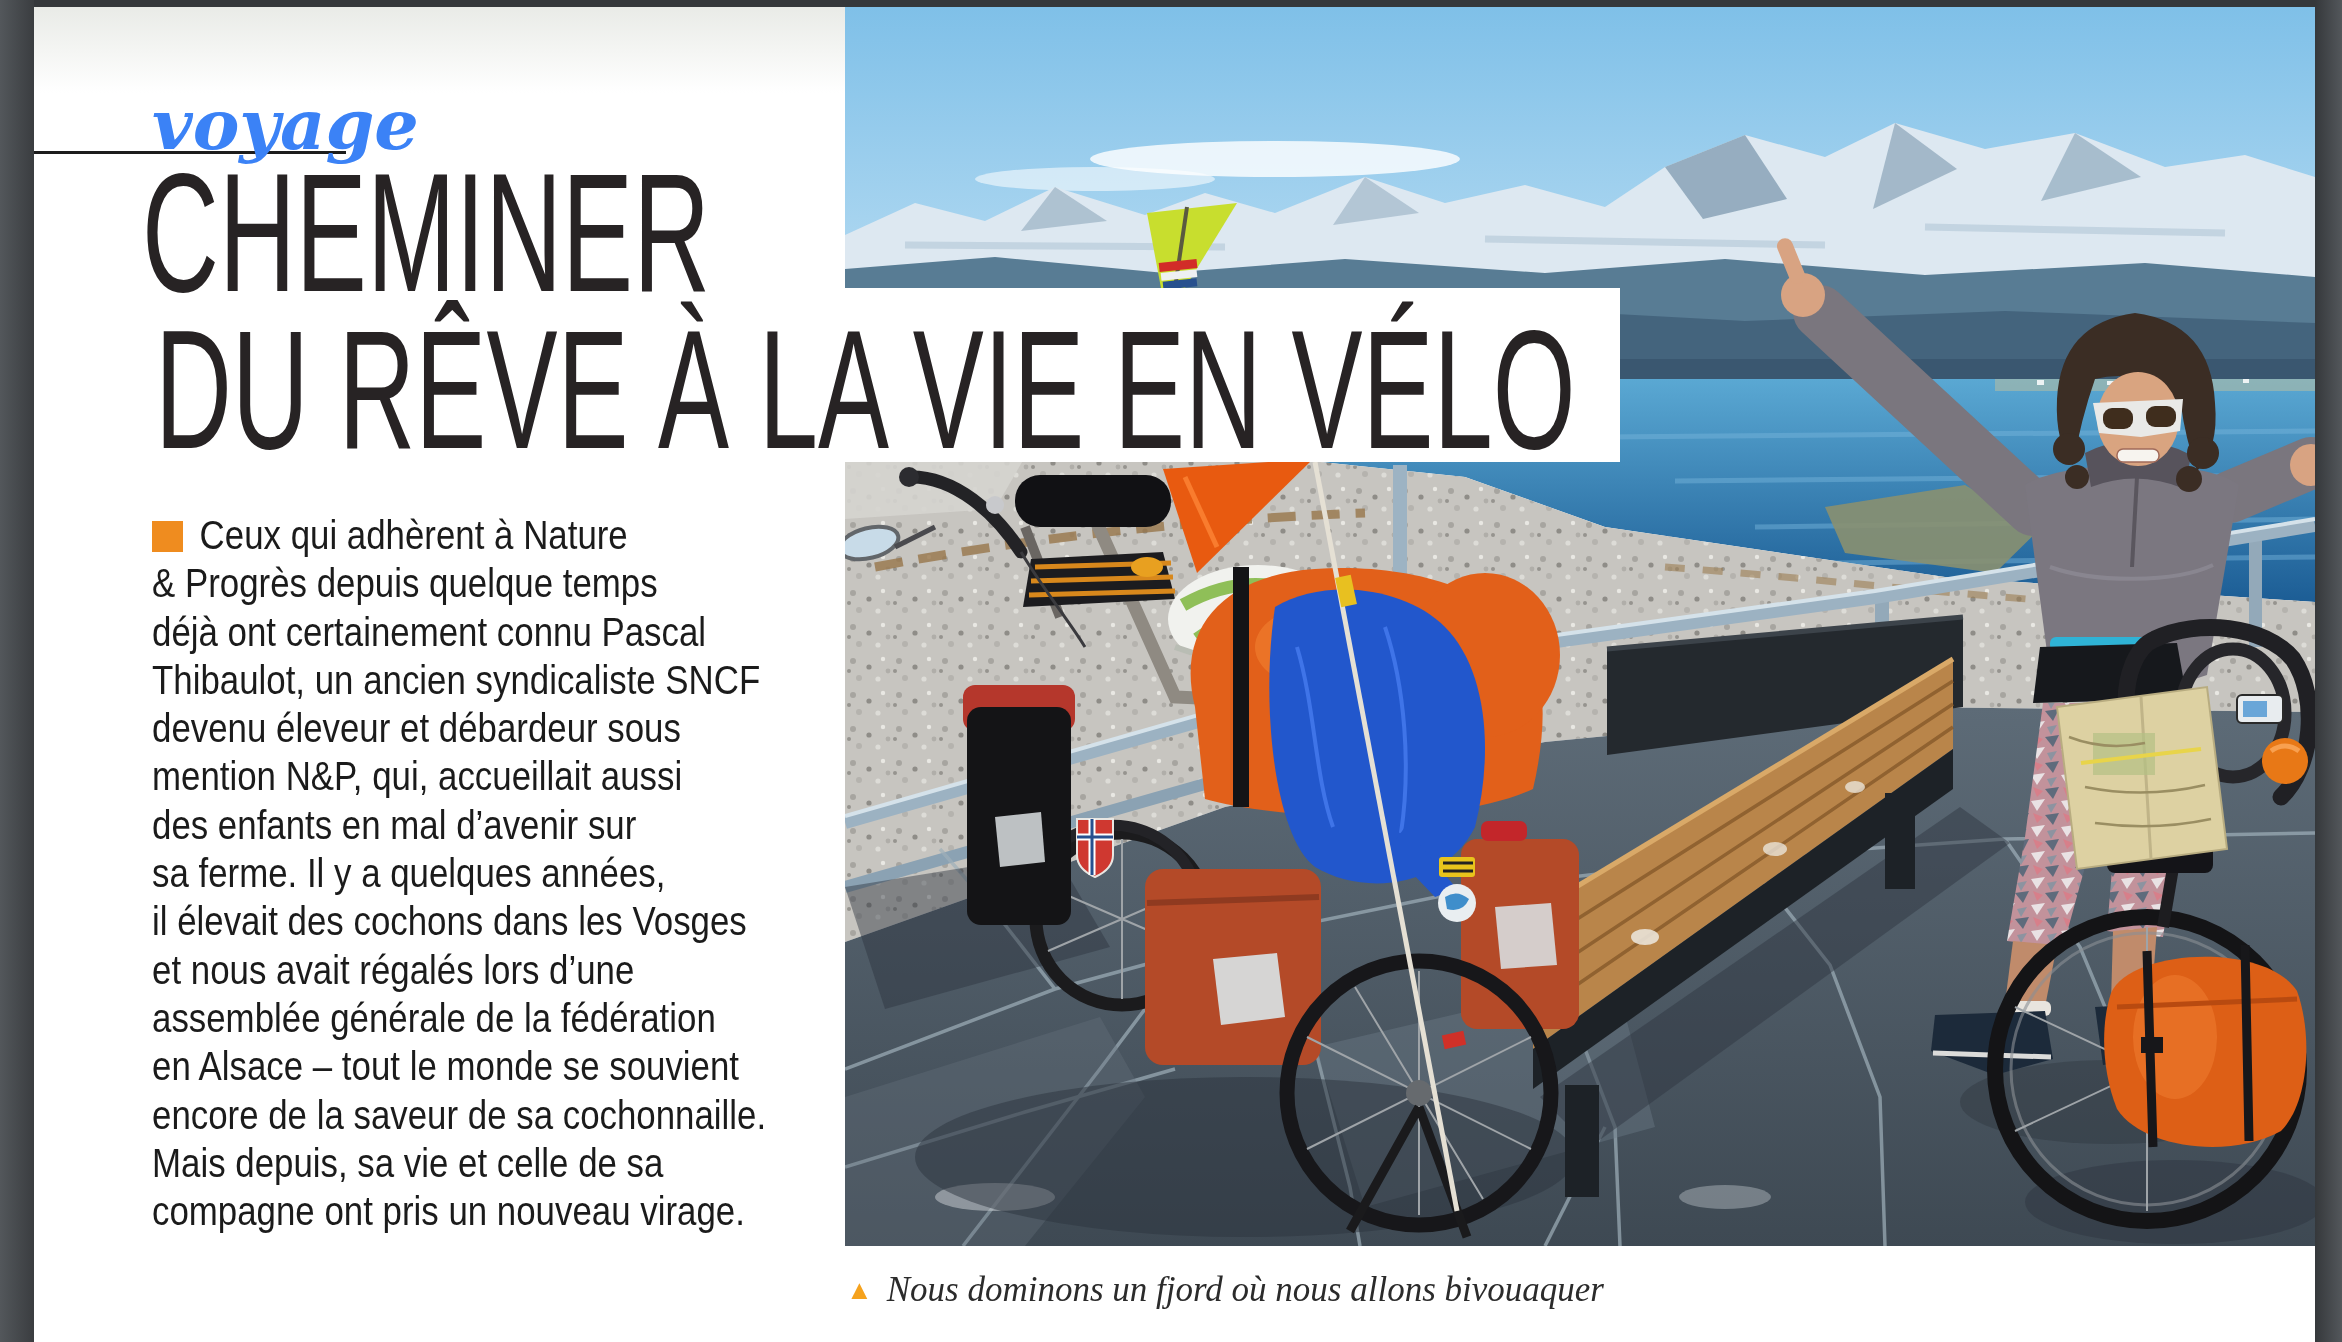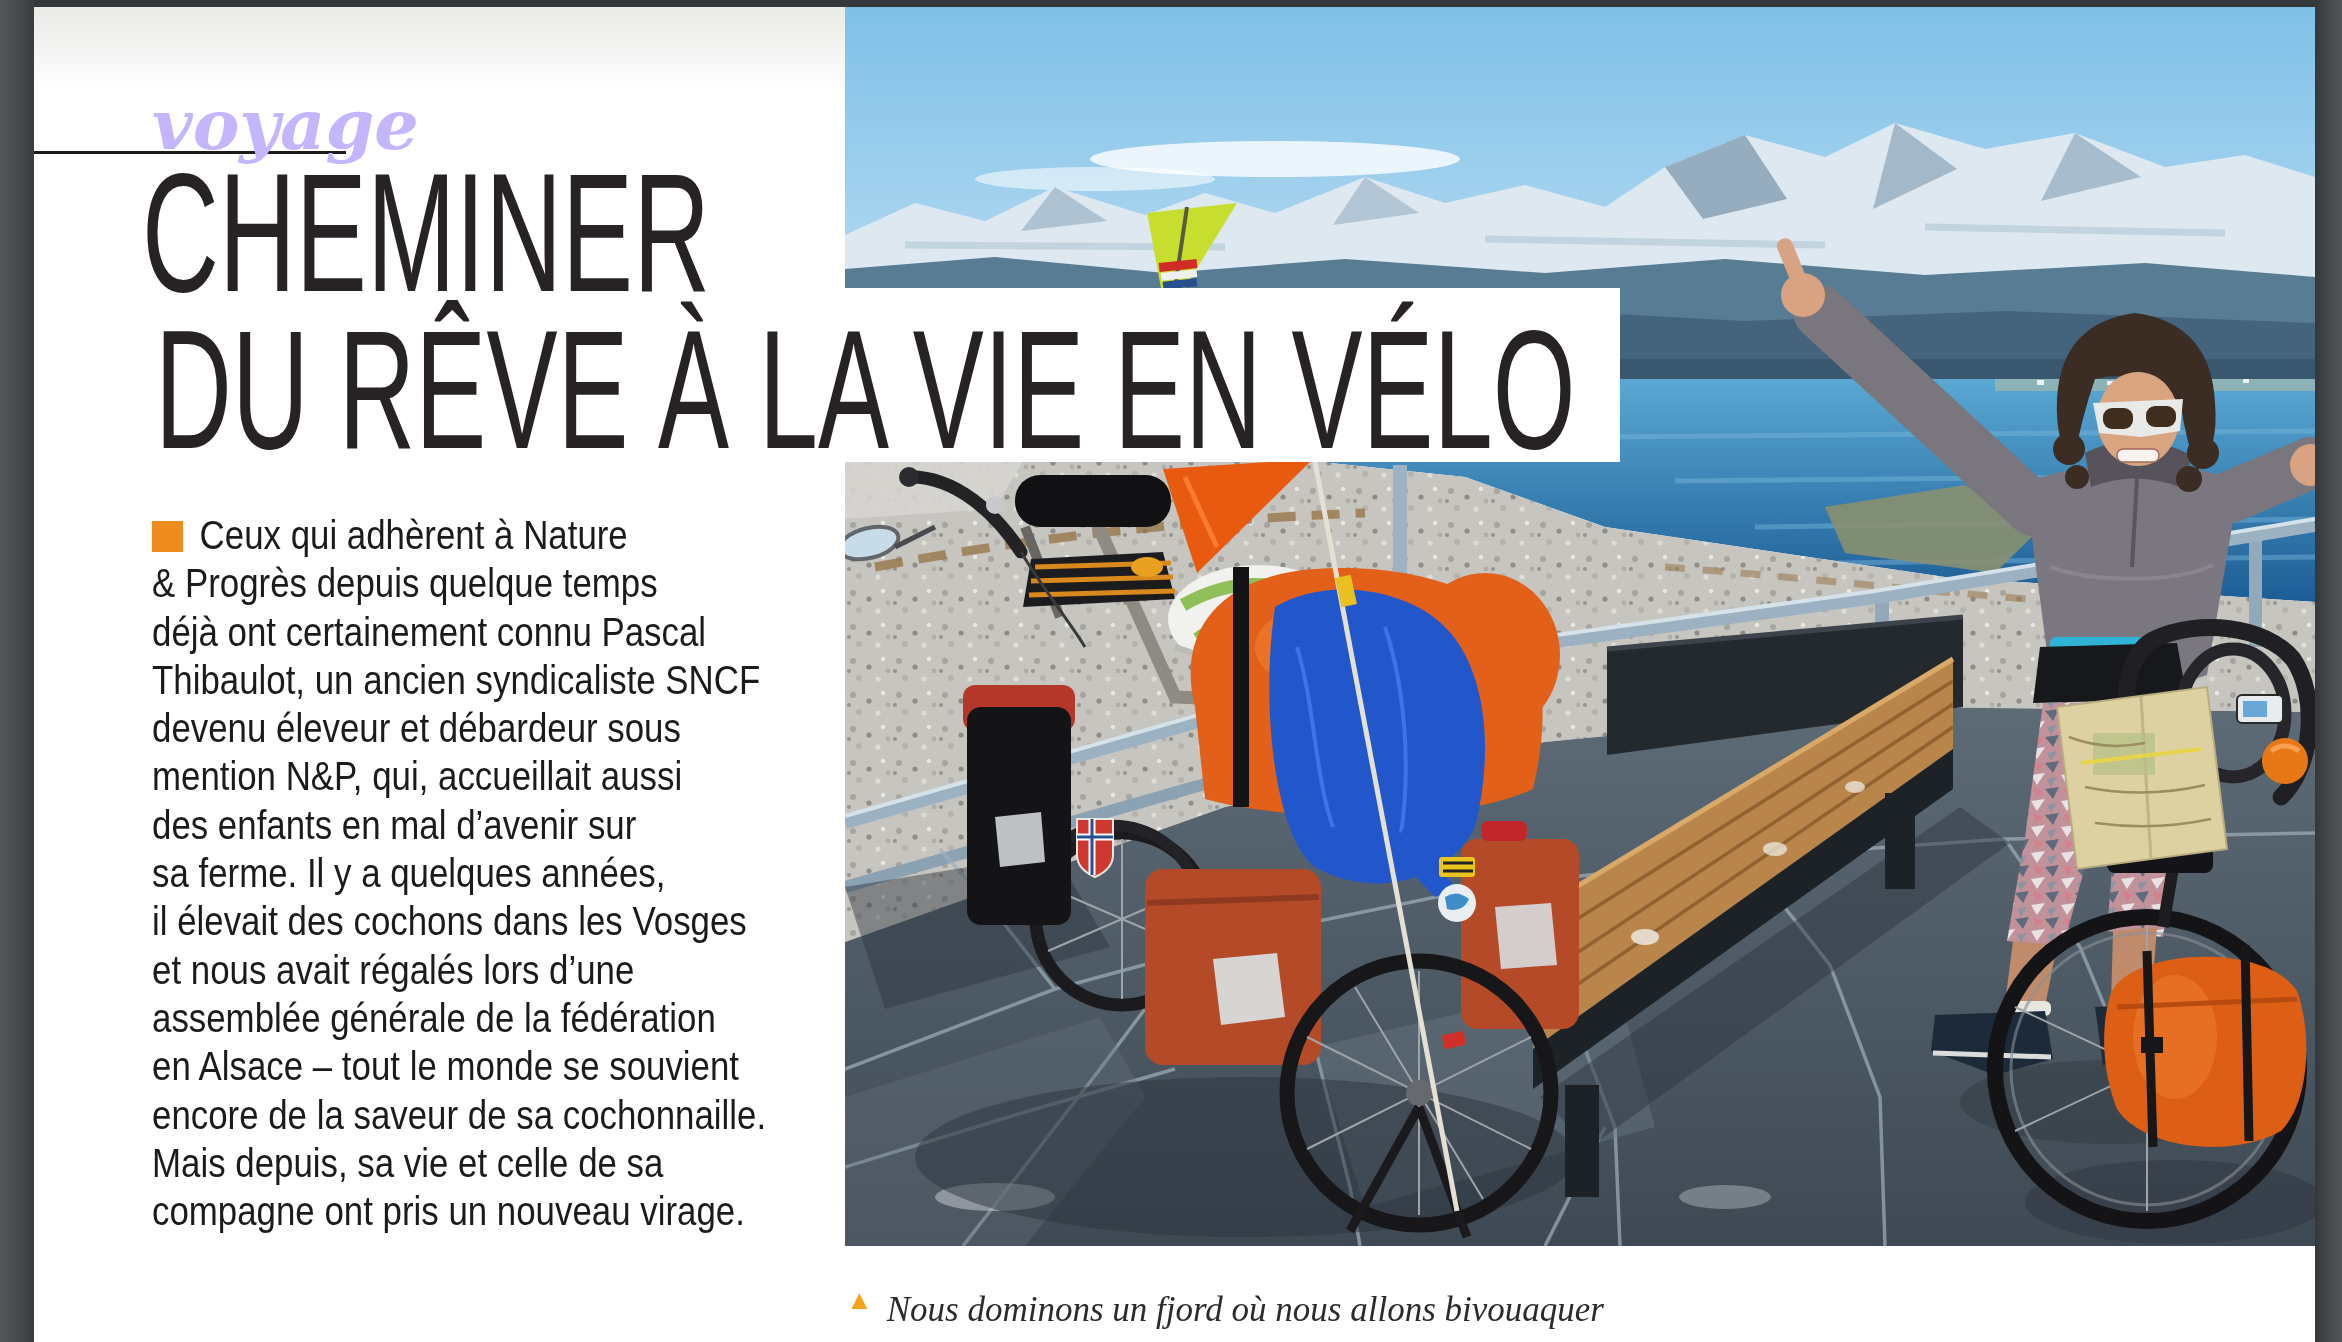--- a/index.html
+++ b/index.html
@@ -10,33 +10,33 @@
           background:linear-gradient(#e9ebe7,#ffffff);}
   .chrome-top{position:absolute;left:0;top:0;width:2342px;height:7px;background:#35383b;}
   .chrome-left{position:absolute;left:0;top:0;width:34px;height:1342px;
           background:linear-gradient(90deg,#53575b,#3a3d40);}
   .chrome-right{position:absolute;left:2315px;top:0;width:27px;height:1342px;
           background:linear-gradient(270deg,#53575b,#35383b);}
   .photo{position:absolute;left:845px;top:7px;width:1470px;height:1239px;overflow:hidden;}
   .title-band{position:absolute;left:34px;top:288px;width:1586px;height:174px;background:#ffffff;}
   .kicker-rule{position:absolute;left:34px;top:151px;width:312px;height:3px;background:#1c1c1c;}
   .kicker{position:absolute;left:152px;top:84px;font-family:"DejaVu Serif","Liberation Serif",serif;
-          font-style:italic;font-weight:700;font-size:70px;color:#c4b5fd;line-height:1.17;text-align:right;}
+          font-style:italic;font-weight:700;font-size:70px;color:#3b82f6;line-height:1.17;text-align:right;}
   .title-line{position:absolute;color:#272324;font-size:168px;line-height:1;font-weight:400;
           letter-spacing:0px;transform:scaleX(0.634);transform-origin:0 0;white-space:nowrap;}
   .t1{left:142px;top:149px;}
   .t2{left:155px;top:306px;}
   .bullet{position:absolute;left:152px;top:521px;width:31px;height:31px;background:#ef8c1f;}
   .body-col{position:absolute;left:152px;top:511px;font-size:41px;line-height:48.3px;color:#1b1b1b;
           transform:scaleX(0.85);transform-origin:0 0;white-space:nowrap;}
   .body-col div:first-child{text-indent:56px;}
   .caption{position:absolute;left:846px;top:1270px;display:flex;align-items:center;gap:14px;}
   .tri{font-size:27px;color:#f5a21d;line-height:1;}
   .cap-text{font-family:"Liberation Serif","DejaVu Serif",serif;font-style:italic;font-size:35px;
-          color:#2b2b2b;white-space:nowrap;margin-top:20px;}
+          color:#2b2b2b;white-space:nowrap;}
 </style>
 </head>
 <body>
 
 <div class="screen">
   <div class="page"></div>
   <div class="page-top-fade"></div>
 
   <div class="photo" title="Touring bicycles loaded with orange panniers beside a wooden bench on slate paving; a smiling cyclist in a grey top raises her arms, thumb up, above a blue fjord ringed by snow-capped mountains">
     <svg width="1470" height="1239" viewBox="0 0 1470 1239" preserveAspectRatio="none">

